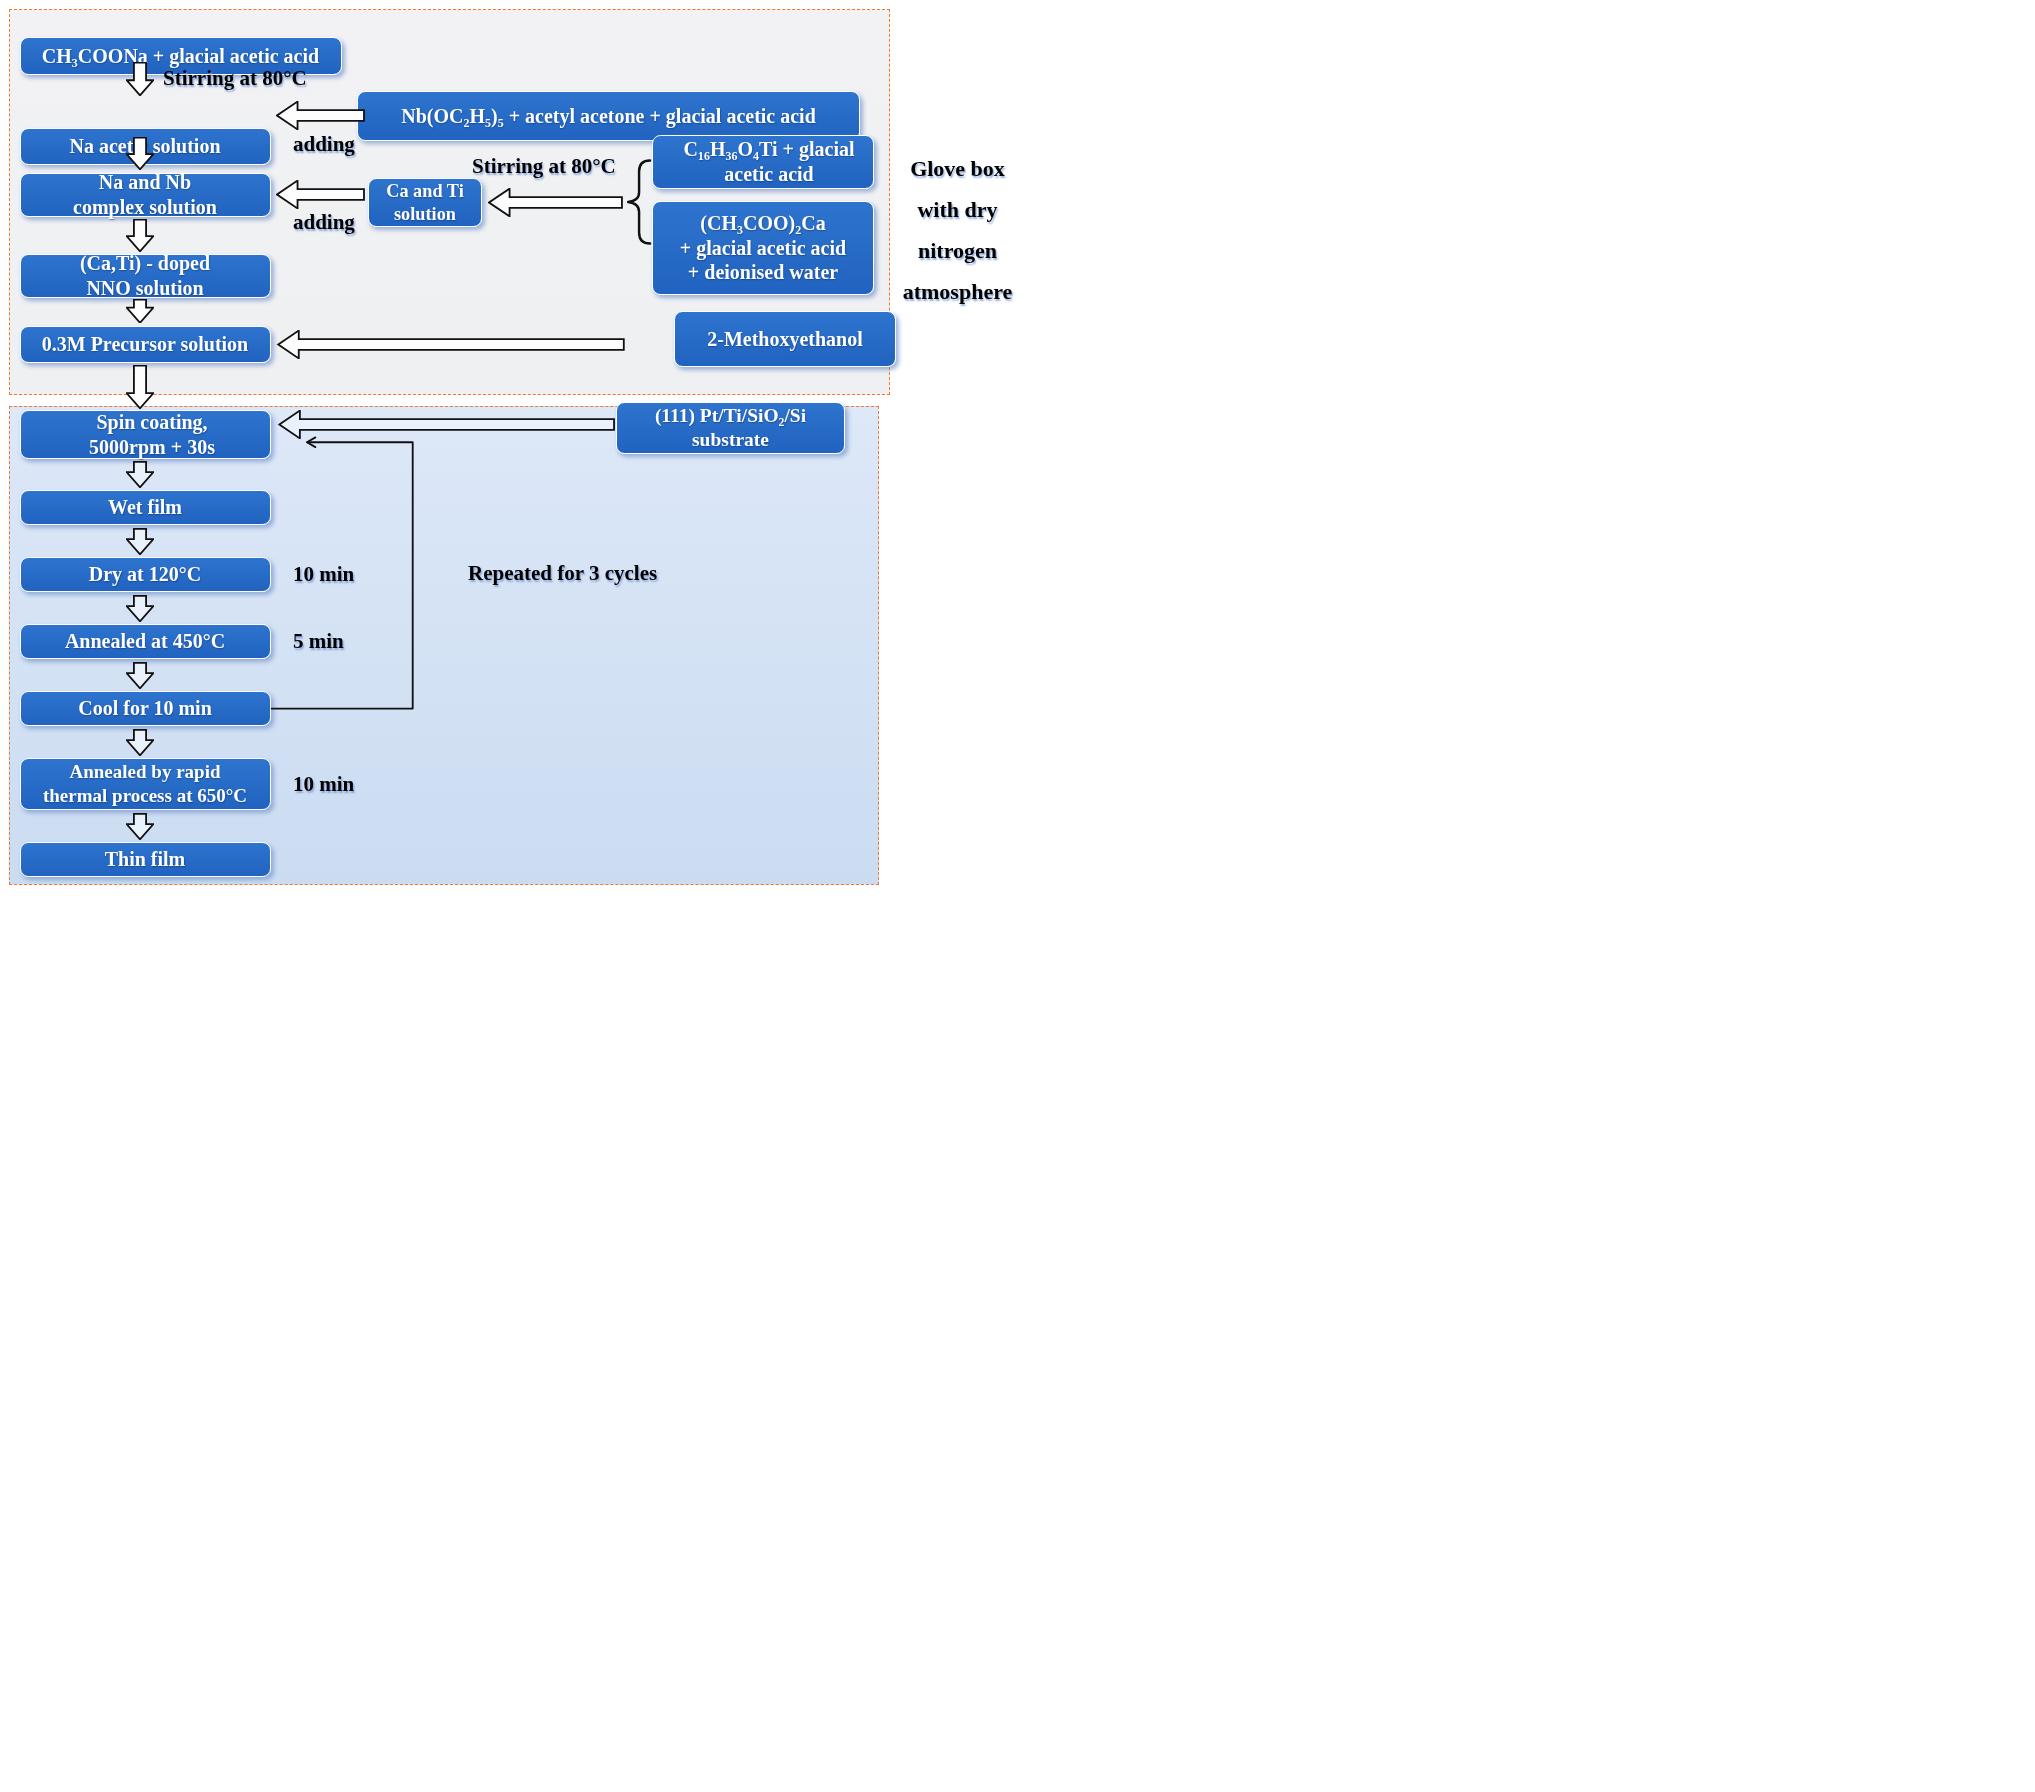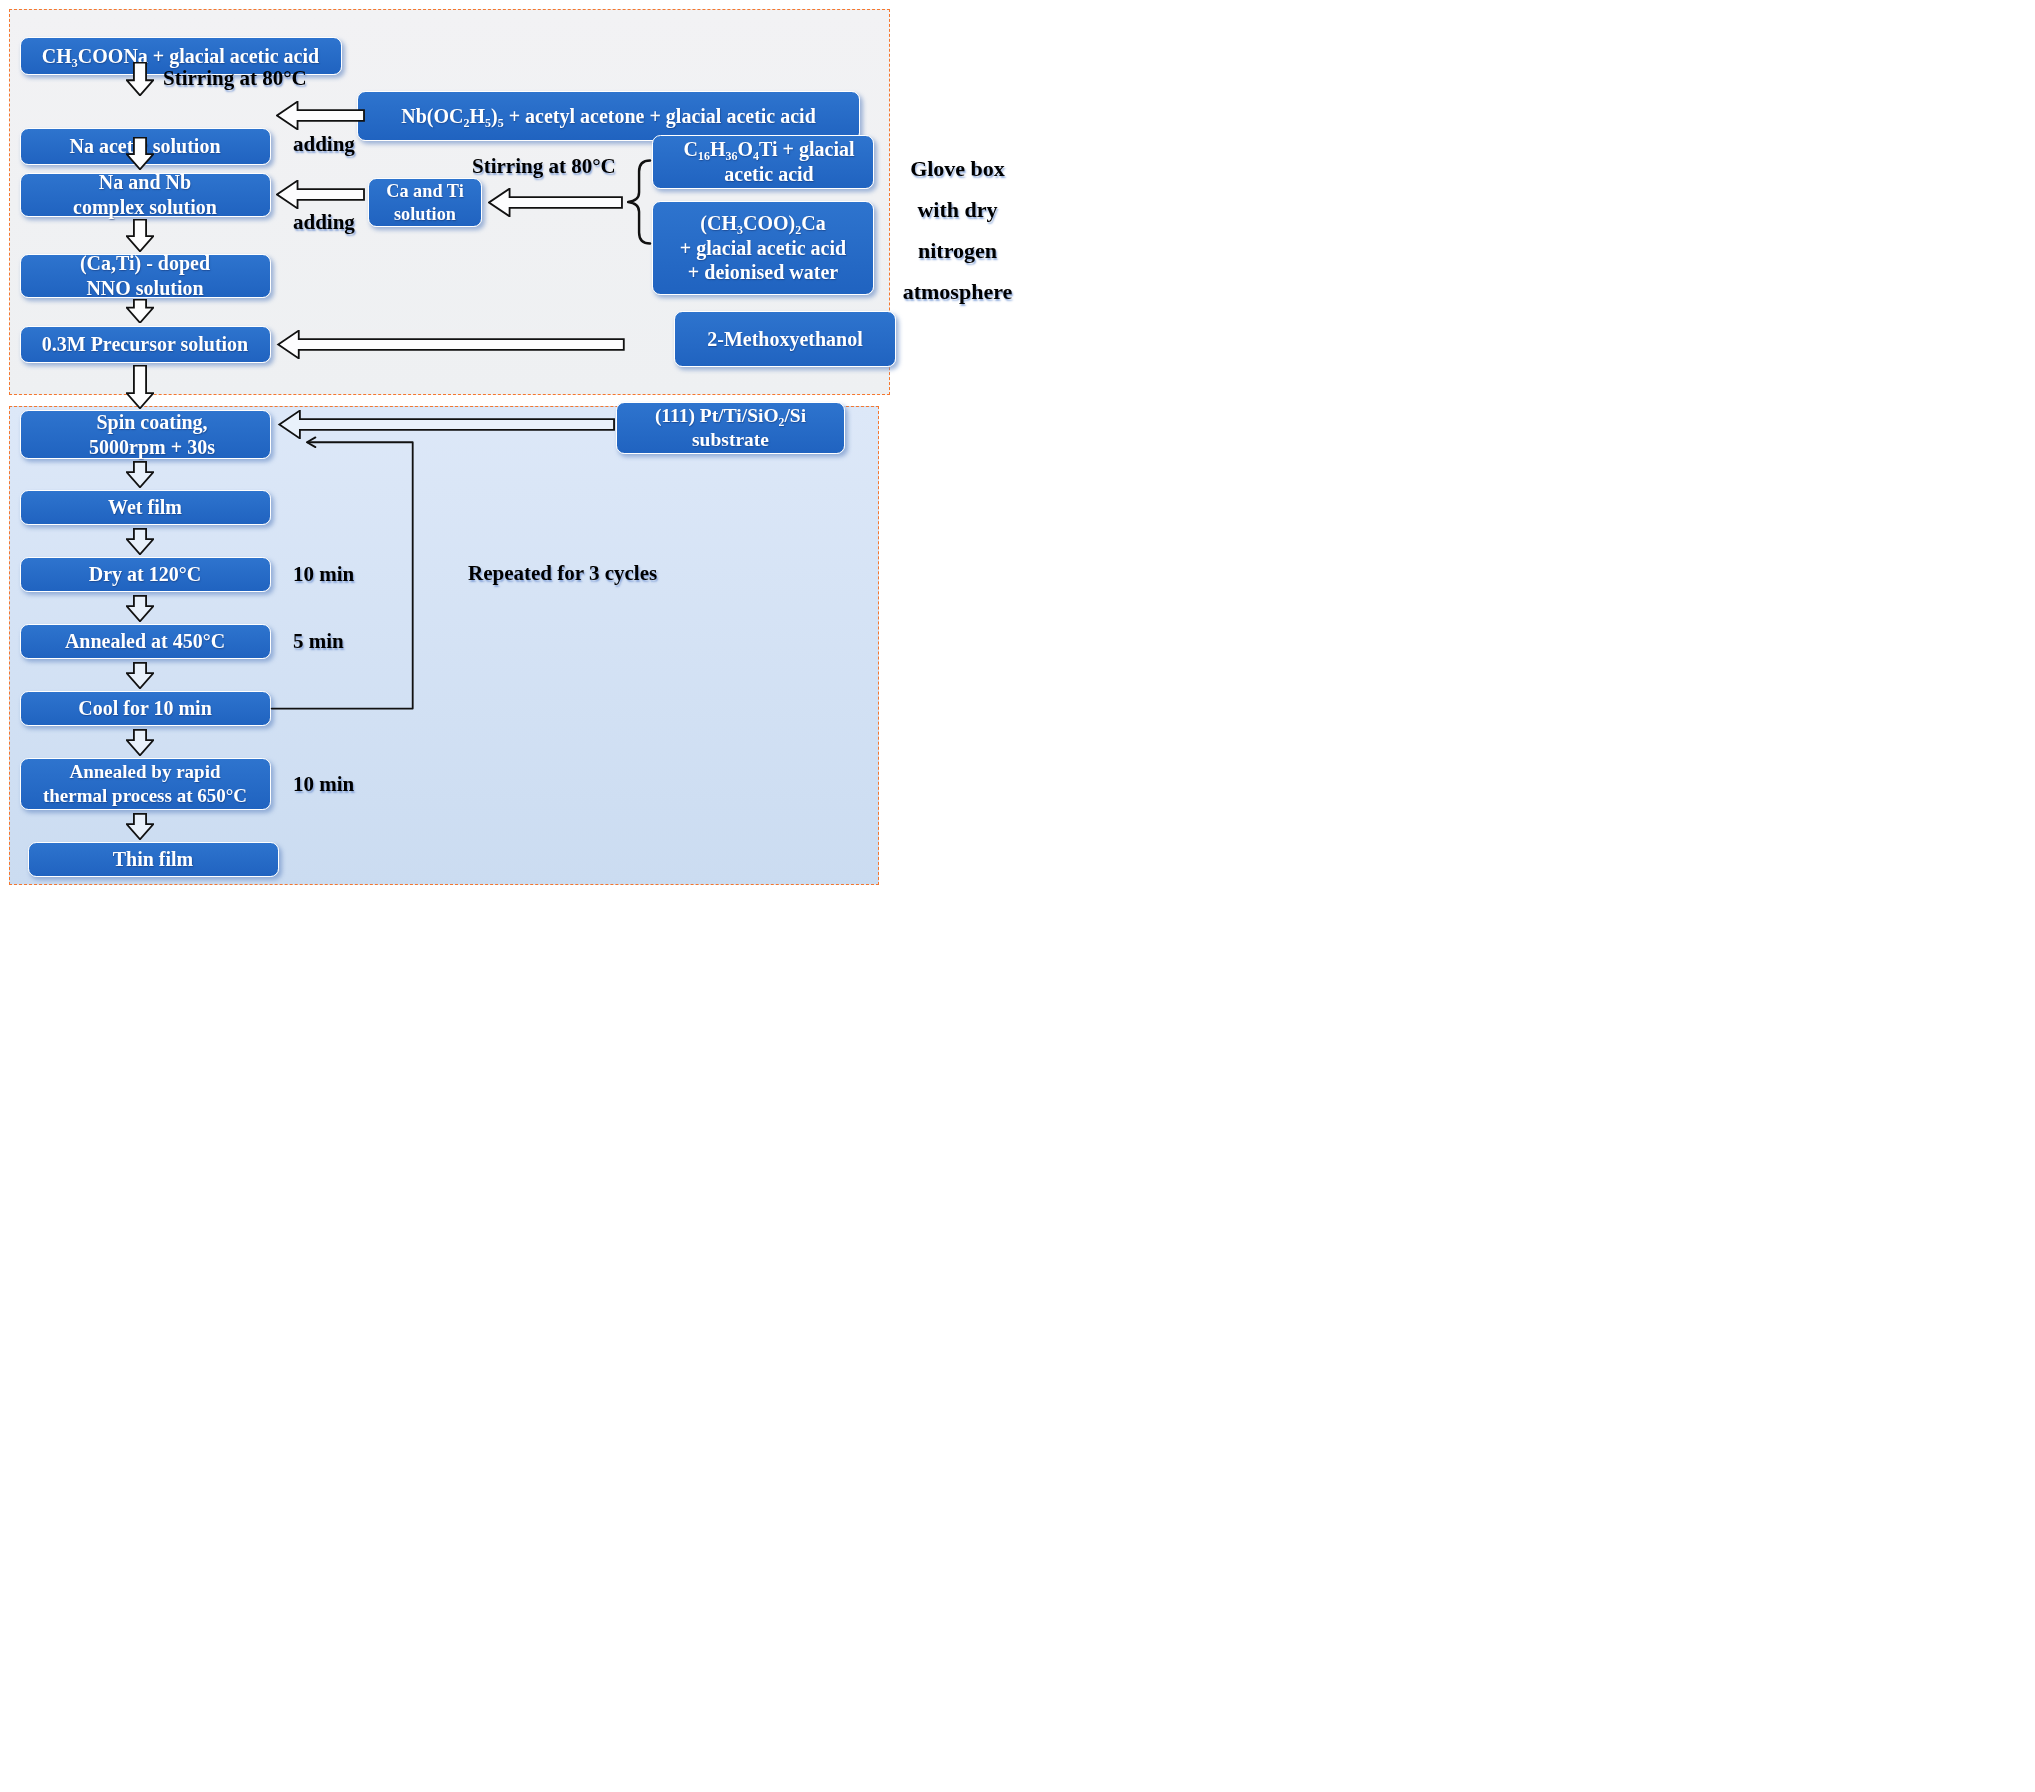--- a/index.html
+++ b/index.html
@@ -159,21 +159,21 @@
 
 <div class="pbox" style="left:19.5px;top:691px;width:251px;height:35px;">
   <span>Cool for 10 min</span>
 </div>
 
 <div class="pbox" style="left:19.5px;top:758px;width:251px;height:52px;font-size:19px;">
   <span>Annealed by rapid</span>
   <span>thermal process at 650°C</span>
 </div>
 
-<div class="pbox" style="left:19.5px;top:842px;width:251px;height:35px;margin-left:8px;">
+<div class="pbox" style="left:19.5px;top:842px;width:251px;height:35px;">
   <span>Thin film</span>
 </div>
 
 <div class="blabel" style="left:293px;top:562px;">10 min</div>
 <div class="blabel" style="left:293px;top:629px;">5 min</div>
 <div class="blabel" style="left:293px;top:772px;">10 min</div>
 <div class="blabel" style="left:468px;top:561px;">Repeated for 3 cycles</div>
 
 <svg class="arrow bot" style="left:277px;top:410px;" width="340" height="29" viewBox="0 0 557 48">
   <polygon points="35,15 555,15 555,33 35,33 35,47 1,24 35,1"></polygon>

